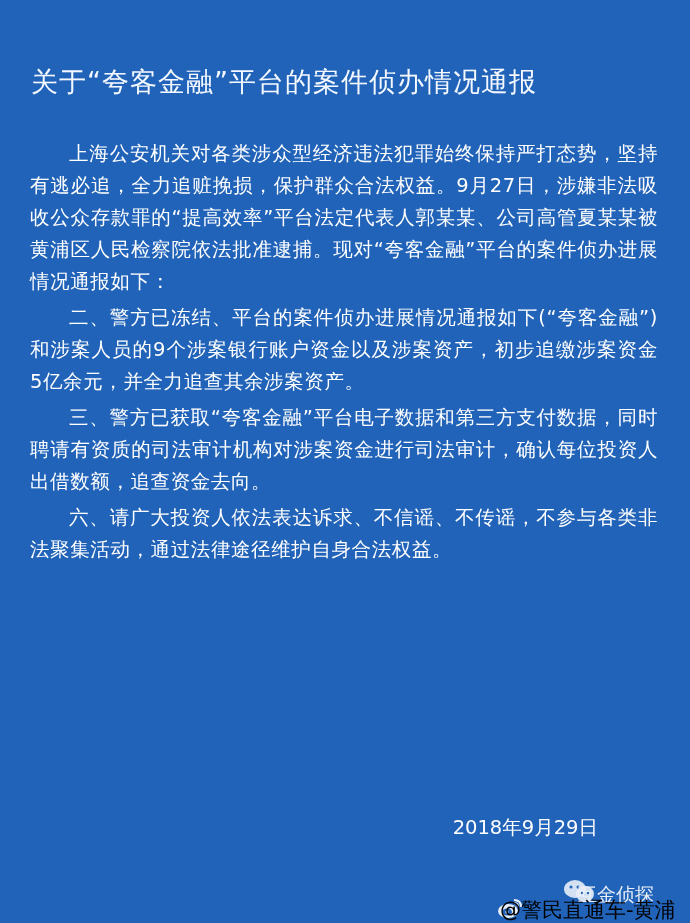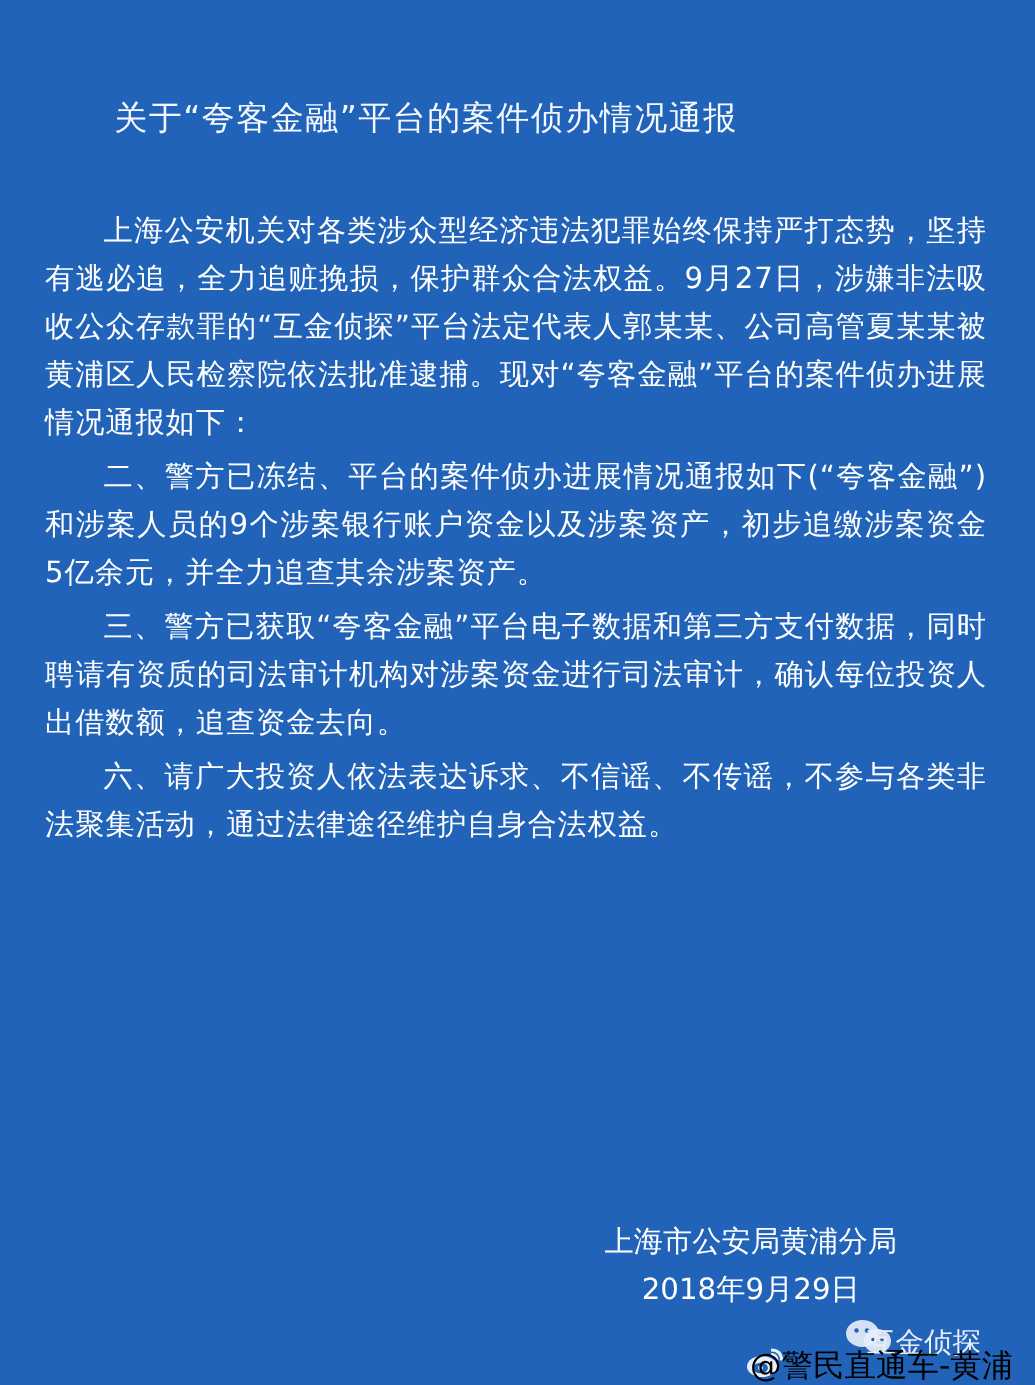--- a/index.html
+++ b/index.html
@@ -5,21 +5,21 @@
   html, body { margin:0; padding:0; }
   body {
     width:690px; height:923px; overflow:hidden;
     background:#2163b8;
     font-family:"DejaVu Sans","Liberation Sans",sans-serif;
     color:#ffffff;
     position:relative;
   }
   .title {
     position:absolute; left:0; top:64px; width:568px;
-    text-align:center; font-size:22px; letter-spacing:1px;
+    text-align:center; font-size:27px; letter-spacing:1px;
     color:#f4f8ff;
   }
   .body {
     position:absolute; left:30px; top:138px; width:628px;
     font-size:19.5px; line-height:32px; letter-spacing:0.6px;
   }
   .para { margin:0 0 4px 0; text-indent:2em; text-align:justify; }
   .sign {
     position:absolute; right:92px; top:812px; text-align:center;
     font-size:19.5px; line-height:32px;
@@ -36,28 +36,27 @@
   .weibo {
     position:absolute; left:497px; top:897px; width:26px; height:22px;
   }
 </style>
 </head>
 <body>
 
 <div class="title">关于“夸客金融”平台的案件侦办情况通报</div>
 
 <div class="body">
-  <p class="para">上海公安机关对各类涉众型经济违法犯罪始终保持严打态势，坚持有逃必追，全力追赃挽损，保护群众合法权益。9月27日，涉嫌非法吸收公众存款罪的“互金侦探”平台法定代表人郭某某、公司高管夏某某被黄浦区人民检察院依法批准逮捕。现对“夸客金融”平台的案件侦办进展情况通报如下：</p>
+  <p class="para">上海公安机关对各类涉众型经济违法犯罪始终保持严打态势，坚持有逃必追，全力追赃挽损，保护群众合法权益。9月27日，涉嫌非法吸收公众存款罪的“提高效率”平台法定代表人郭某某、公司高管夏某某被黄浦区人民检察院依法批准逮捕。现对“夸客金融”平台的案件侦办进展情况通报如下：</p>
   <p class="para">二、警方已冻结、平台的案件侦办进展情况通报如下(“夸客金融”)和涉案人员的9个涉案银行账户资金以及涉案资产，初步追缴涉案资金5亿余元，并全力追查其余涉案资产。</p>
   <p class="para">三、警方已获取“夸客金融”平台电子数据和第三方支付数据，同时聘请有资质的司法审计机构对涉案资金进行司法审计，确认每位投资人出借数额，追查资金去向。</p>
   <p class="para">六、请广大投资人依法表达诉求、不信谣、不传谣，不参与各类非法聚集活动，通过法律途径维护自身合法权益。</p>
 </div>
 
 <div class="sign">
-  <div>上海市公安局黄浦分局</div>
   <div>2018年9月29日</div>
 </div>
 
 <svg class="wechat" viewBox="0 0 34 26">
   <ellipse cx="13" cy="11" rx="11" ry="9" fill="#e8eef8" opacity="0.9"></ellipse>
   <ellipse cx="23" cy="16" rx="9" ry="8" fill="#e8eef8" opacity="0.9"></ellipse>
   <circle cx="9" cy="9" r="1.5" fill="#2163b8"></circle>
   <circle cx="16" cy="9" r="1.5" fill="#2163b8"></circle>
   <circle cx="20" cy="15" r="1.2" fill="#2163b8"></circle>
   <circle cx="26" cy="15" r="1.2" fill="#2163b8"></circle>

